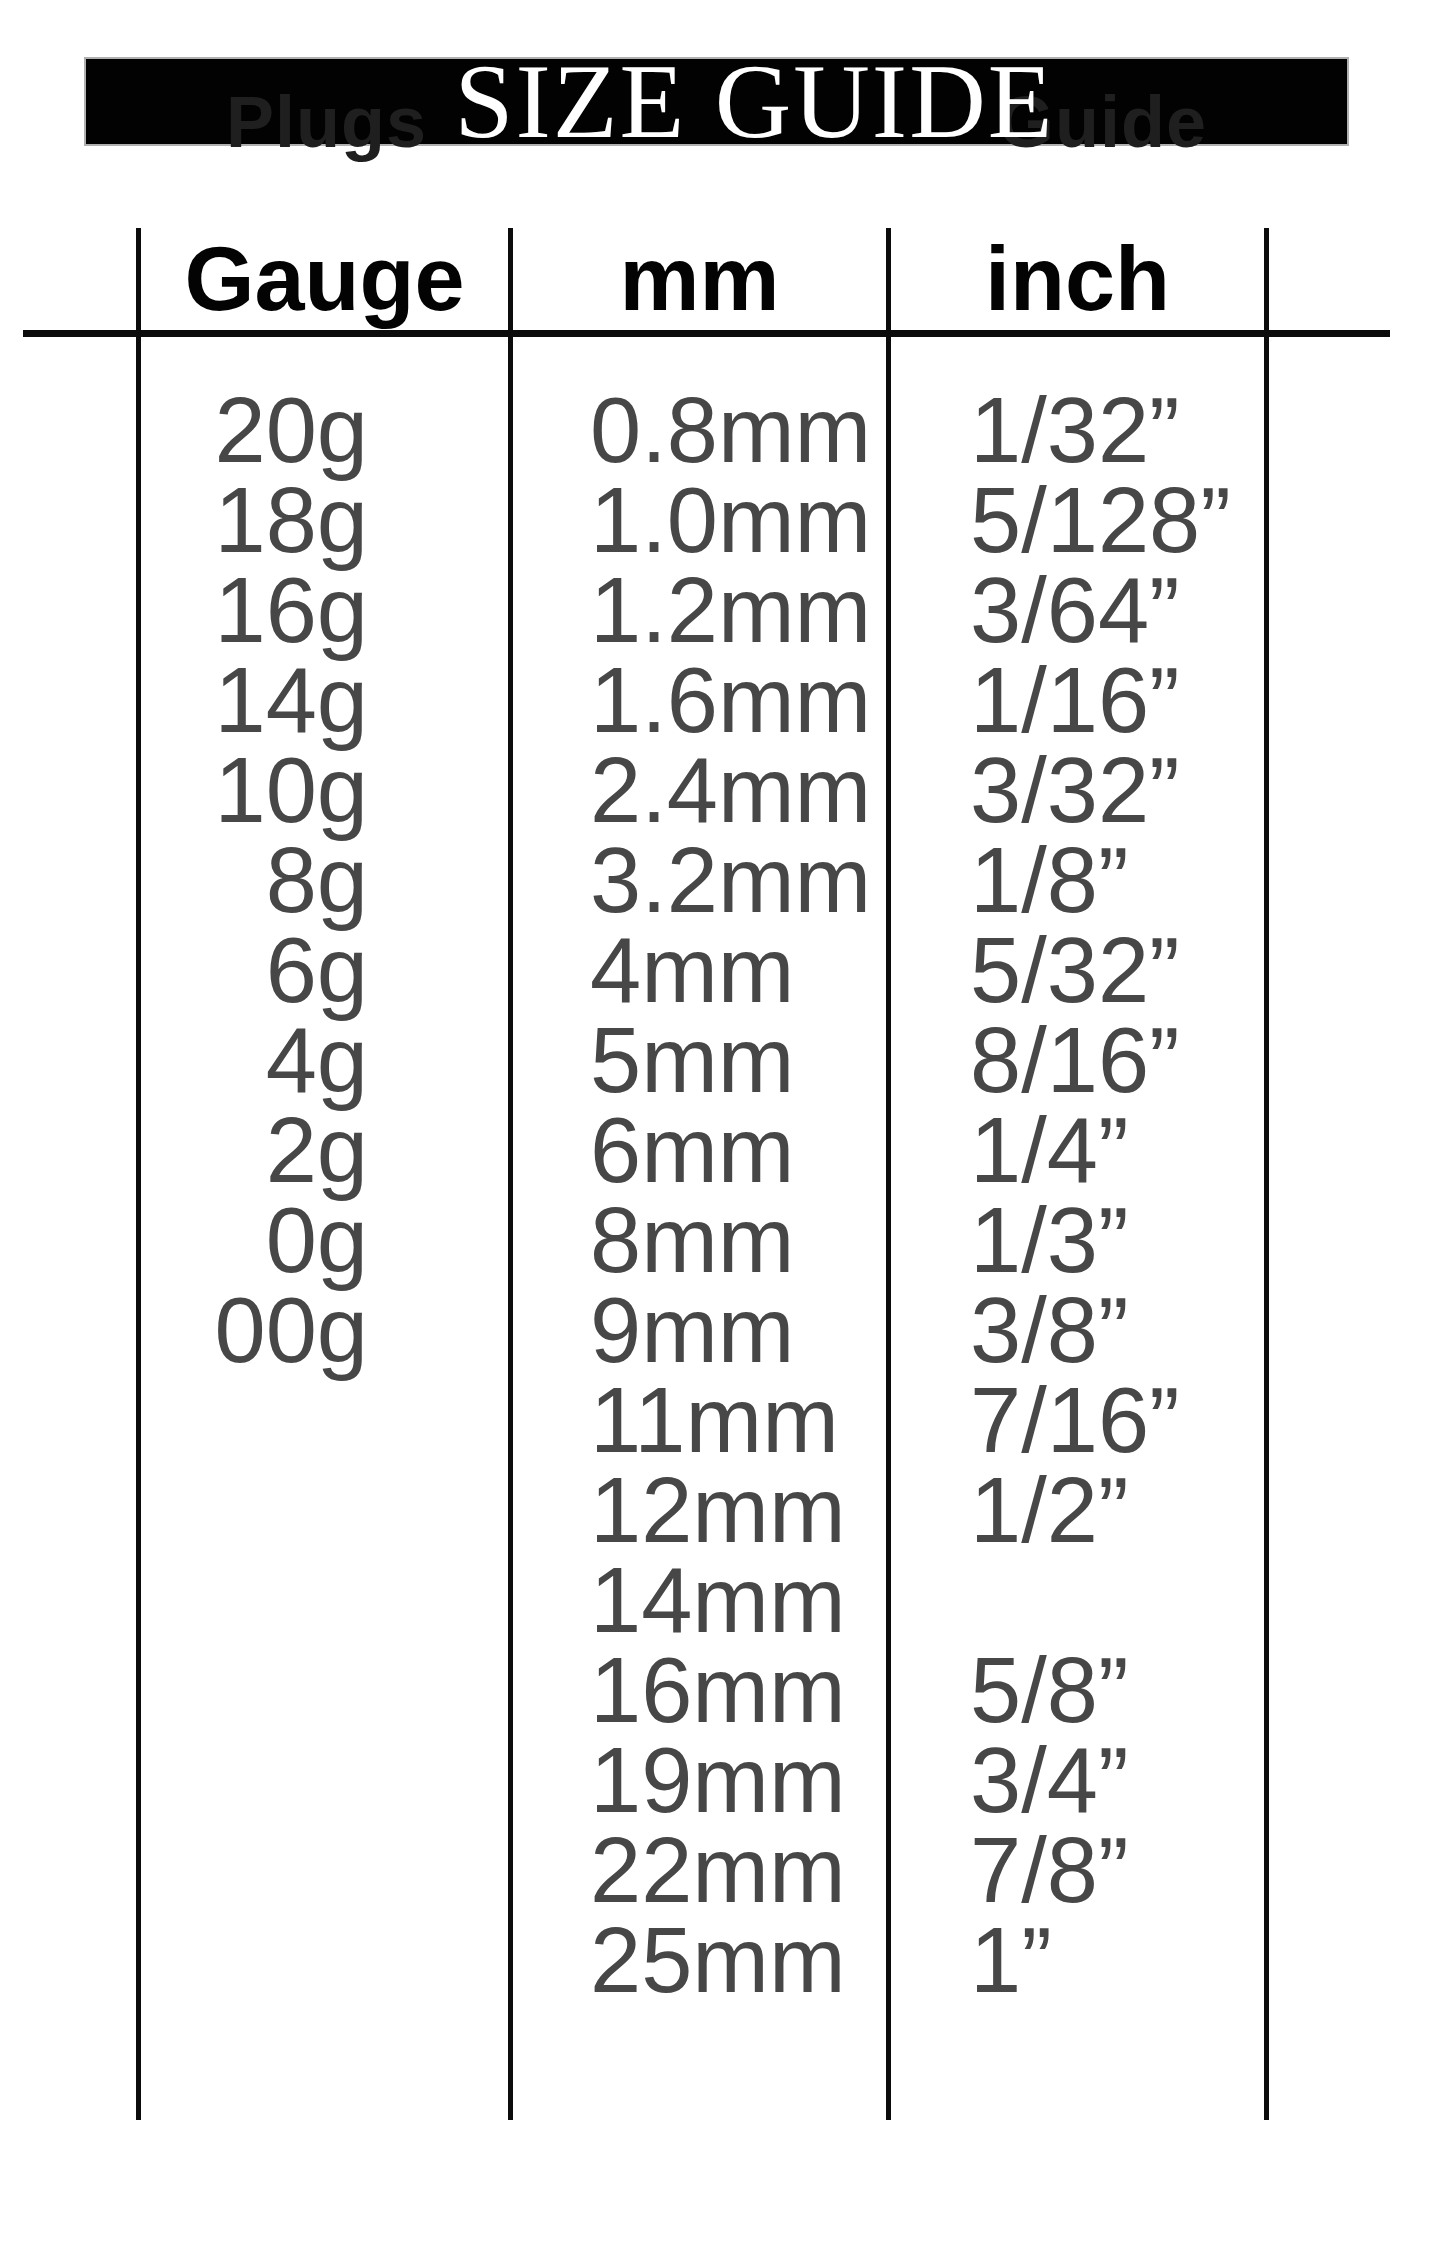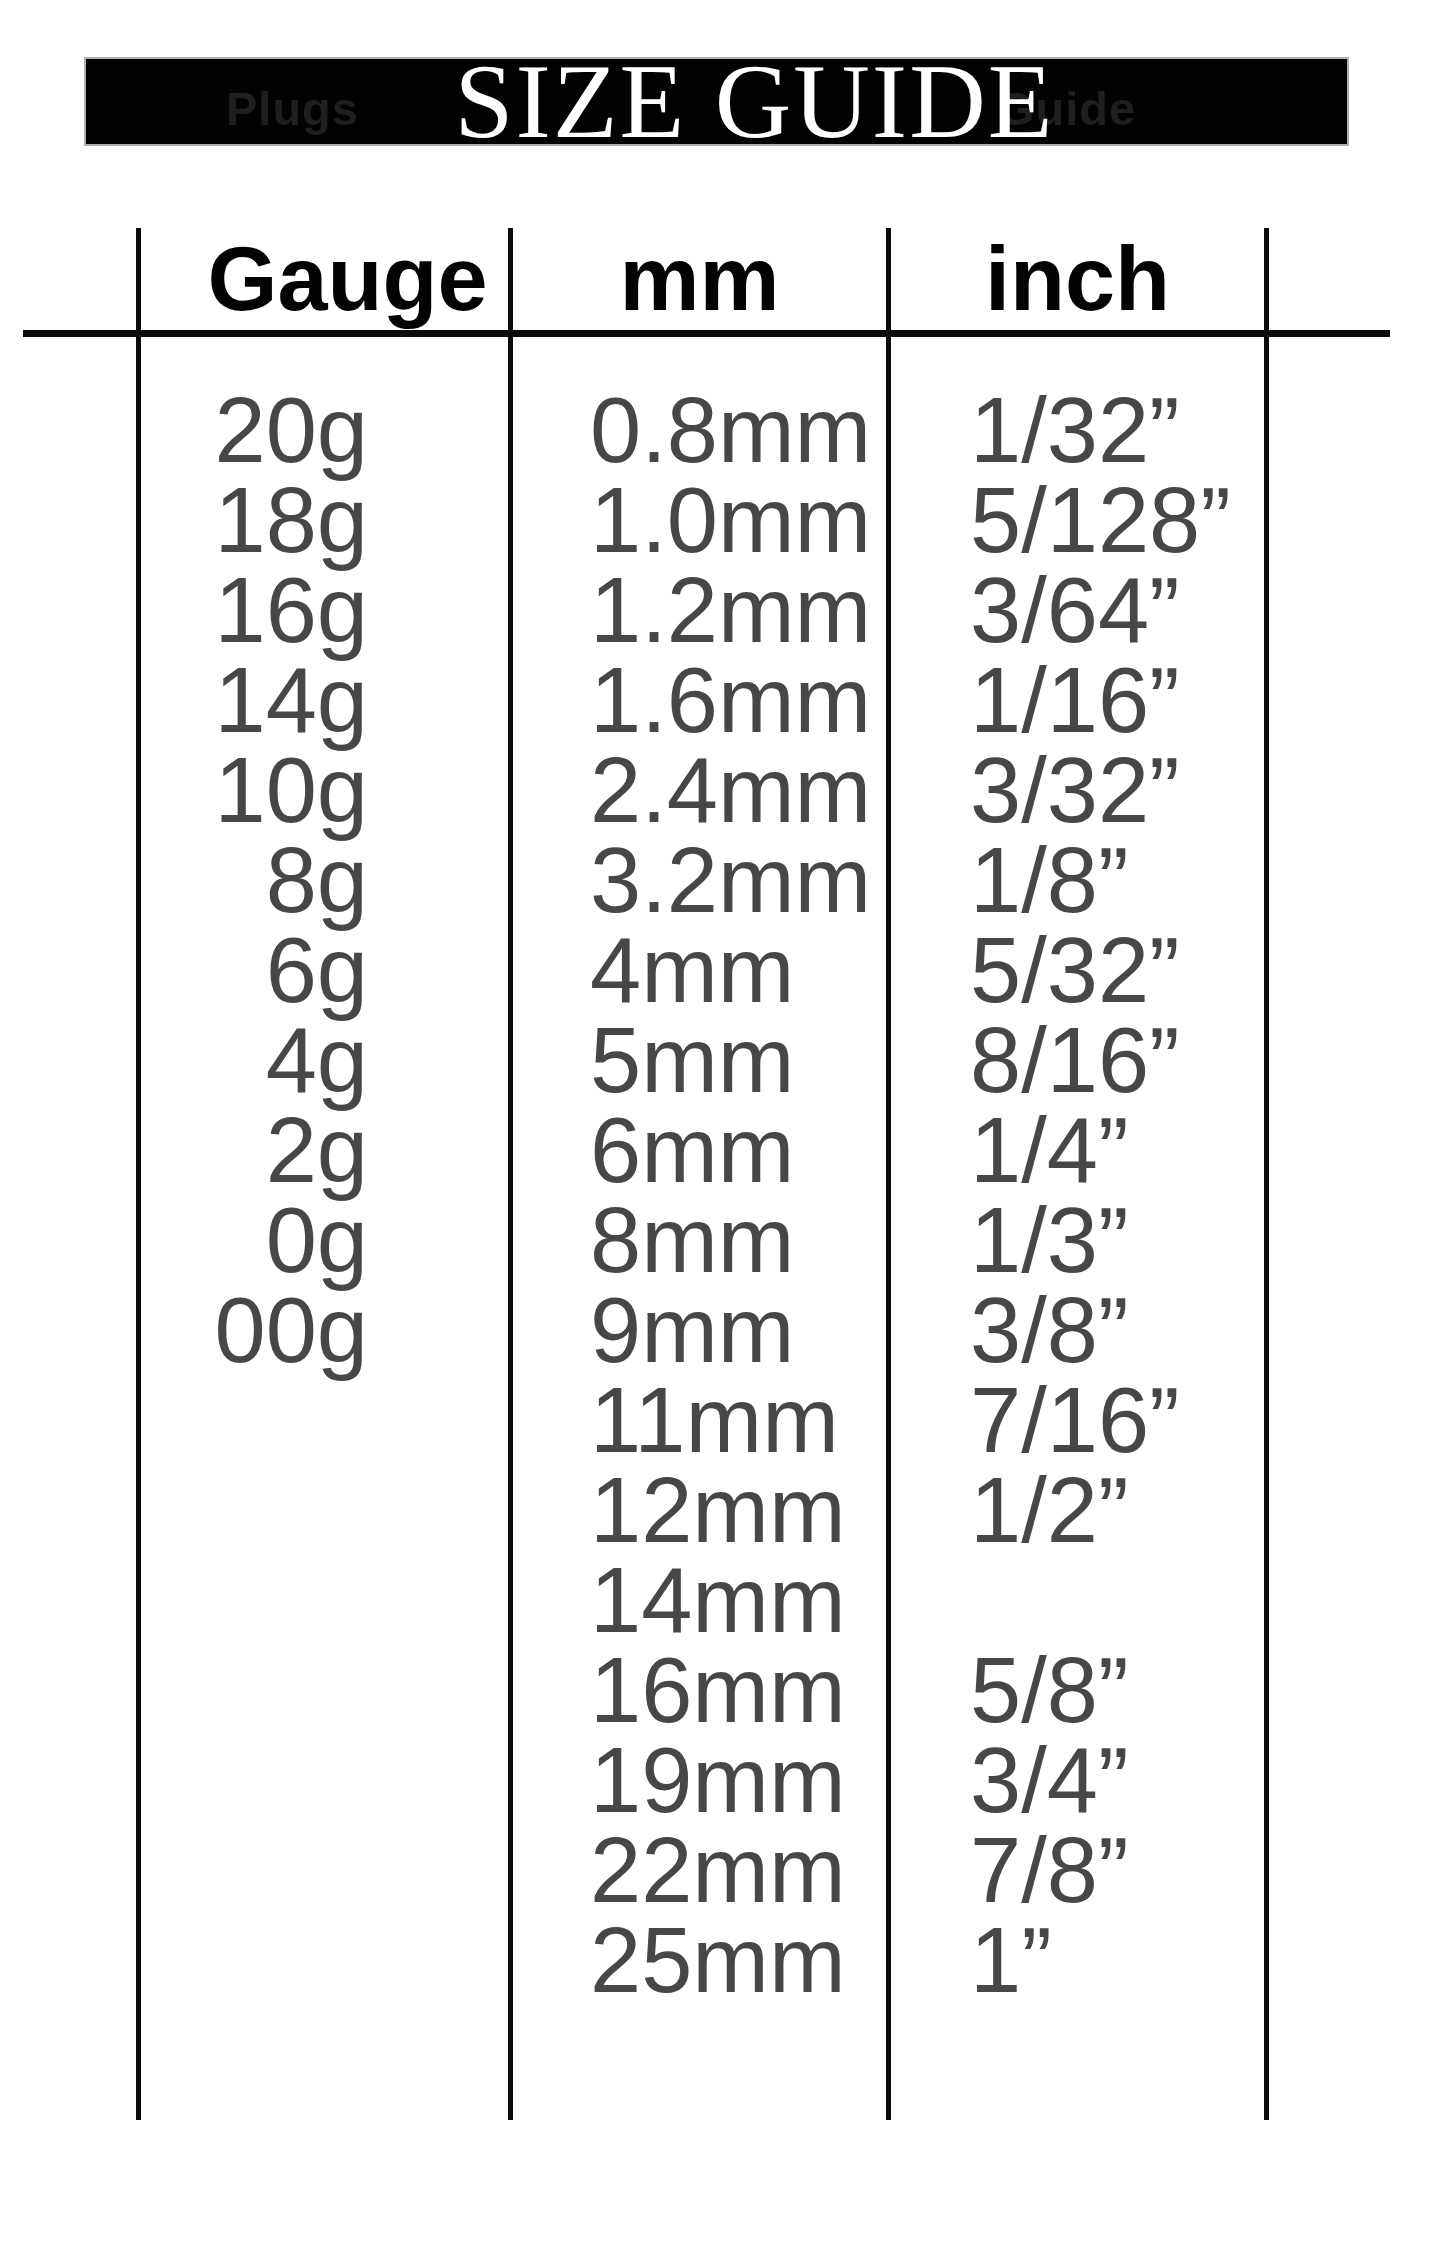--- a/index.html
+++ b/index.html
@@ -2,42 +2,42 @@
 <html><head>
 <meta charset="utf-8">
 <style>
   html,body{margin:0;padding:0;background:#ffffff;}
   .page{position:relative;width:1445px;height:2254px;background:#ffffff;overflow:hidden;
         font-family:"Liberation Sans","DejaVu Sans",sans-serif;}
 
   
   .title-bar{position:absolute;left:84px;top:57px;width:1265px;height:89px;
              background:#020202;border:2px solid #b0b0b0;box-sizing:border-box;}
-  .ghost{position:absolute;top:22px;font-size:47px;font-weight:bold;color:#1f1f1f;
+  .ghost{position:absolute;top:22px;font-size:72px;font-weight:bold;color:#1f1f1f;
          letter-spacing:1px;white-space:nowrap;}
   .ghost-left{left:140px;}
   .ghost-right{left:868px;margin-left:44px;}
   .bar-title{position:absolute;left:0;right:0;top:0;bottom:0;display:flex;
              align-items:center;justify-content:center;padding-left:76px;
              margin:0;font-family:Liberation Serif, serif;
              font-size:106px;font-weight:500;color:#ffffff;letter-spacing:2px;
              white-space:nowrap;}
 
   
   .size-table{position:absolute;left:0;top:0;width:1445px;height:2254px;}
   .vline{position:absolute;top:228px;height:1892px;width:5px;background:#0c0c0c;}
   .vline-1{left:136px;}
   .vline-2{left:508px;}
   .vline-3{left:886px;}
   .vline-4{left:1264px;}
   .header-rule{position:absolute;top:330px;left:23px;width:1367px;height:7px;background:#0c0c0c;}
 
   .col-head{position:absolute;top:228px;height:102px;display:flex;align-items:center;
             justify-content:center;font-size:90px;font-weight:bold;color:#030303;}
-  .col-head-gauge{left:149px;width:367px;padding-left:15px;}
+  .col-head-gauge{left:141px;width:367px;}
   .col-head-mm{left:513px;width:373px;}
   .col-head-inch{left:891px;width:373px;}
 
   .rows{position:absolute;top:385px;left:0;width:1445px;}
   .row{position:relative;height:90px;}
   .cell{position:absolute;top:0;height:90px;line-height:90px;font-size:92px;
         color:#474747;white-space:nowrap;}
   .cell-gauge{left:138px;width:230px;text-align:right;}
   .cell-mm{left:590px;width:290px;text-align:left;}
   .cell-inch{left:970px;width:290px;text-align:left;}

